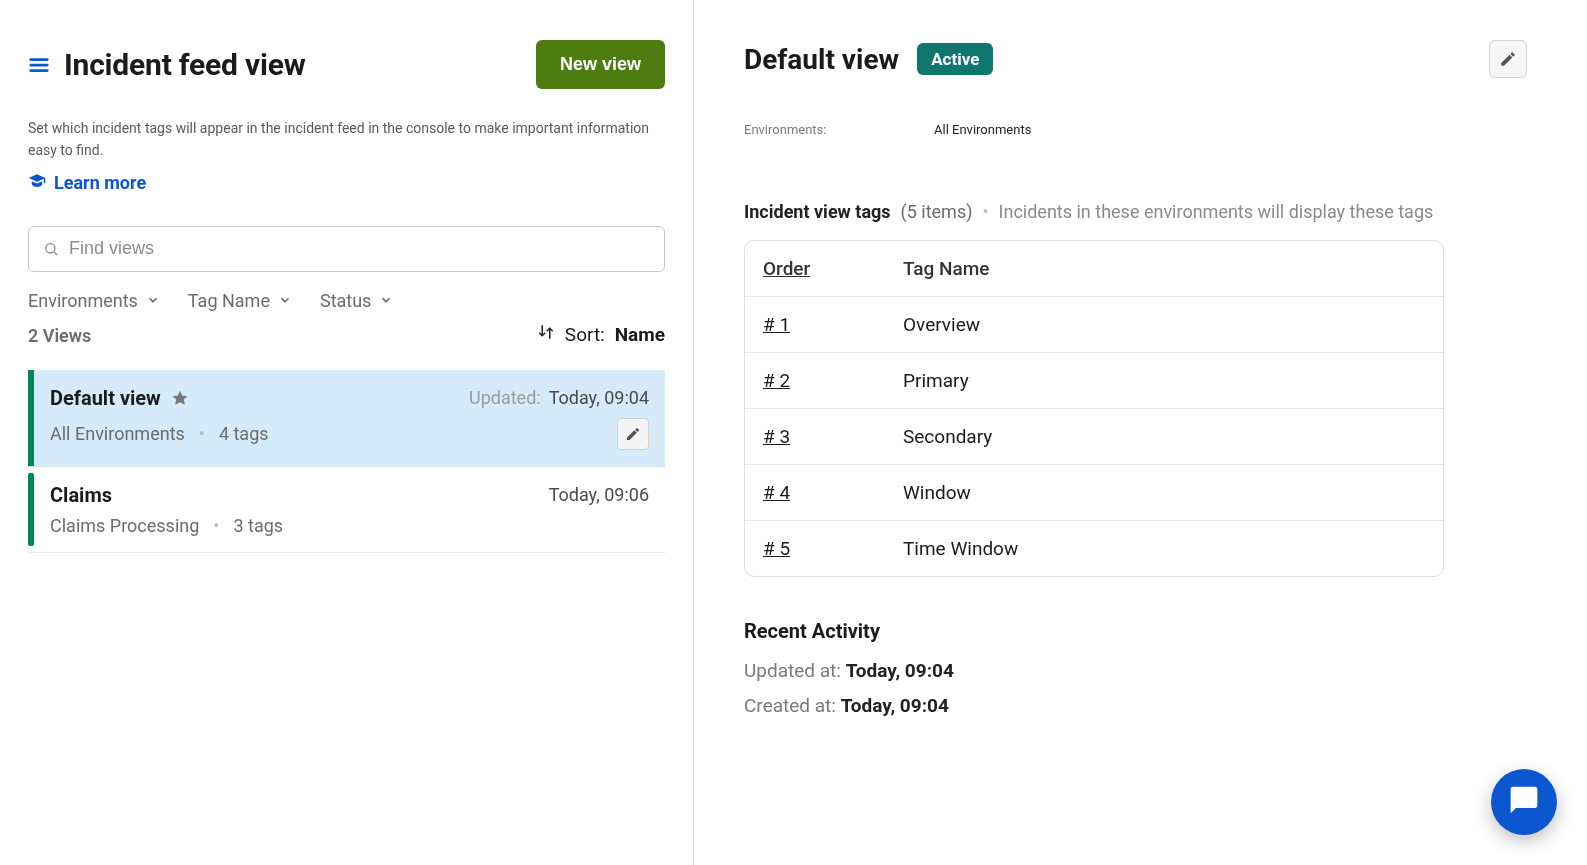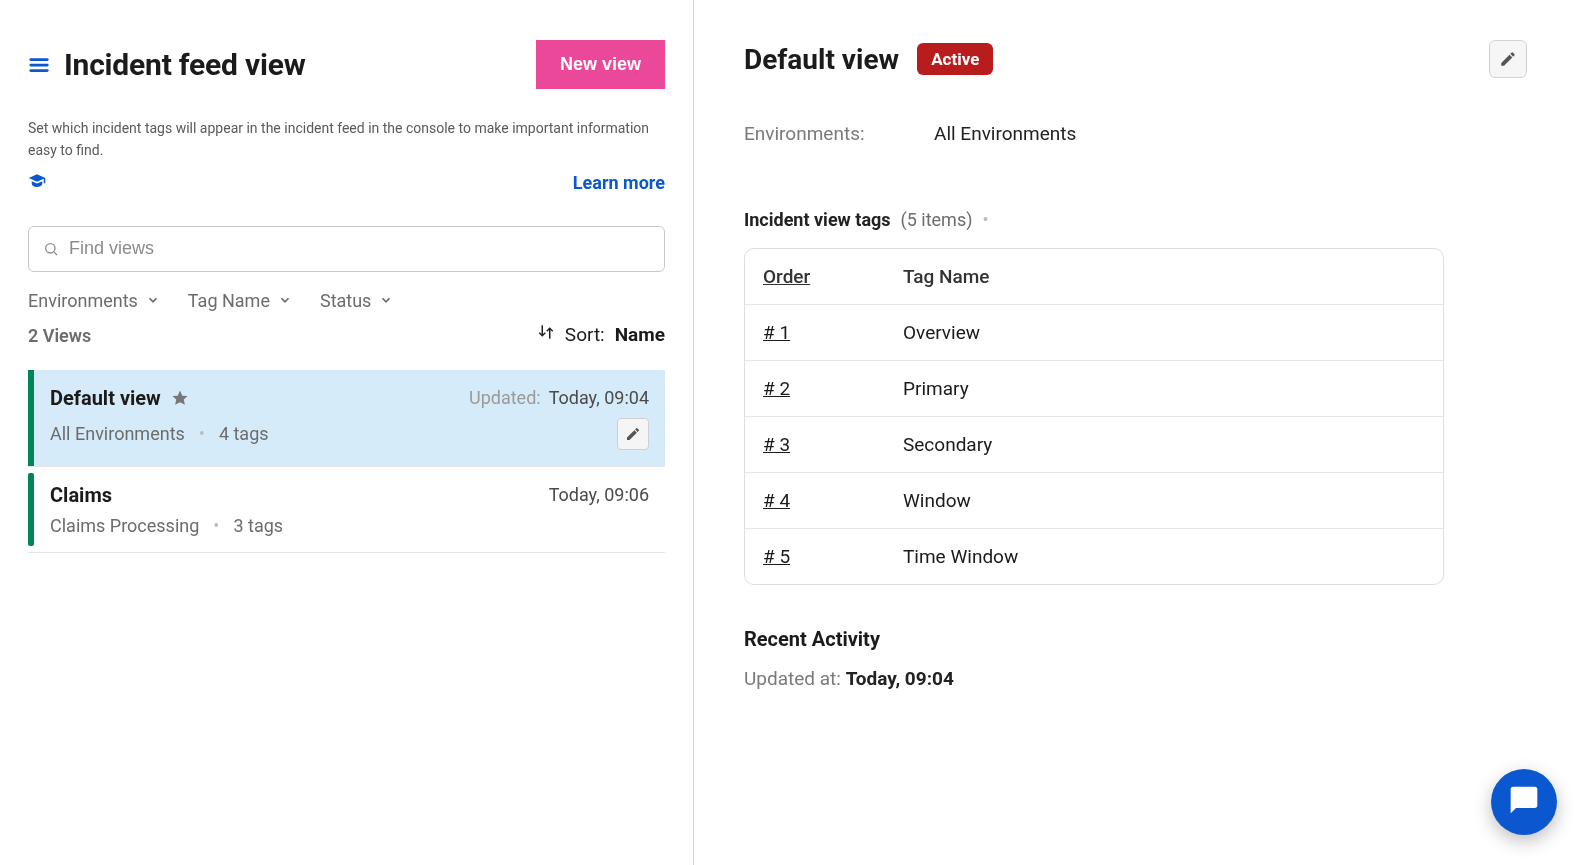--- a/index.html
+++ b/index.html
@@ -26,46 +26,45 @@
   .page-header {
     display: flex;
     align-items: center;
     justify-content: space-between;
     margin-bottom: 28px;
   }
   .page-header-left { display: flex; align-items: center; gap: 14px; }
   .hamburger-icon svg { display: block; }
   .page-title { font-size: 30px; font-weight: 700; letter-spacing: -0.2px; }
   .btn-primary {
-    background: #ec4899;
+    background: #4d7c0f;
     color: #fff;
     border: none;
     font-size: 18px;
     font-weight: 600;
     padding: 14px 24px;
-    border-radius: 0;
+    border-radius: 6px;
     cursor: pointer;
   }
   .description {
     font-size: 14px;
     color: #5a5a5a;
     line-height: 1.6;
     margin-bottom: 10px;
   }
   .learn-more {
     display: inline-flex;
     align-items: center;
     gap: 8px;
     color: #0b57d0;
     font-weight: 700;
     font-size: 18px;
     text-decoration: none;
     margin-bottom: 32px;
     cursor: pointer;
-    justify-content: space-between;
   }
   
   .search-wrap {
     border: 1px solid #c7c7c7;
     border-radius: 6px;
     display: flex;
     align-items: center;
     padding: 0 14px;
     height: 46px;
     margin-bottom: 18px;
@@ -135,33 +134,33 @@
     cursor: pointer;
   }
   
   .detail-header {
     display: flex; align-items: center; justify-content: space-between;
     margin-bottom: 44px;
   }
   .detail-title-wrap { display: flex; align-items: center; gap: 18px; }
   .detail-title { font-size: 28px; font-weight: 700; }
   .badge-active {
-    background: #b91c1c; color: #fff;
+    background: #0f766e; color: #fff;
     font-weight: 700; font-size: 17px;
     padding: 6px 14px; border-radius: 6px;
   }
   .edit-btn {
     width: 38px; height: 38px;
     border: 1px solid #d3d3d3;
     border-radius: 6px;
     background: #f6f6f6;
     display: flex; align-items: center; justify-content: center;
     cursor: pointer;
   }
-  .env-row { display: flex; gap: 40px; margin-bottom: 64px; font-size: 19px; }
+  .env-row { display: flex; gap: 40px; margin-bottom: 64px; font-size: 13px; }
   .env-label { color: #7a7a7a; min-width: 150px; }
   .env-value { color: #222; }
   .tags-header { display:flex; align-items:center; gap:10px; font-size:18px; margin-bottom: 18px; flex-wrap:wrap;}
   .tags-title { font-weight: 700; color:#222; }
   .tags-count { color: #6c6c6c; }
   .tags-hint { color: #8a8a8a; }
   .tag-dot { color:#bdbdbd; }
   
   .tags-table {
     border: 1px solid #dedede;
@@ -334,20 +333,21 @@
 
   <div class="env-row">
     <span class="env-label">Environments:</span>
     <span class="env-value">All Environments</span>
   </div>
 
   <div class="tags-header">
     <span class="tags-title">Incident view tags</span>
     <span class="tags-count">(5 items)</span>
     <span class="tag-dot">•</span>
+    <span class="tags-hint">Incidents in these environments will display these tags</span>
   </div>
 
   <div class="tags-table">
     <div class="tags-row header">
       <div class="col-order">Order</div>
       <div class="col-name">Tag Name</div>
     </div>
     <div class="tags-row">
       <div class="col-order"># 1</div>
       <div class="col-name">Overview</div>
@@ -366,20 +366,24 @@
     </div>
     <div class="tags-row">
       <div class="col-order"># 5</div>
       <div class="col-name">Time Window</div>
     </div>
   </div>
 
   <h3 class="activity-title">Recent Activity</h3>
   <div class="activity-line">
     <span>Updated at:</span>
+    <span class="val">Today, 09:04</span>
+  </div>
+  <div class="activity-line">
+    <span>Created at:</span>
     <span class="val">Today, 09:04</span>
   </div>
 </div>
 
 <div class="chat-fab">
   <span>
     <svg width="32" height="32" viewBox="0 0 24 24" fill="#fff">
         <path d="M20 2H4a2 2 0 0 0-2 2v18l4-4h14a2 2 0 0 0 2-2V4a2 2 0 0 0-2-2z"></path>
       </svg>
   </span>

